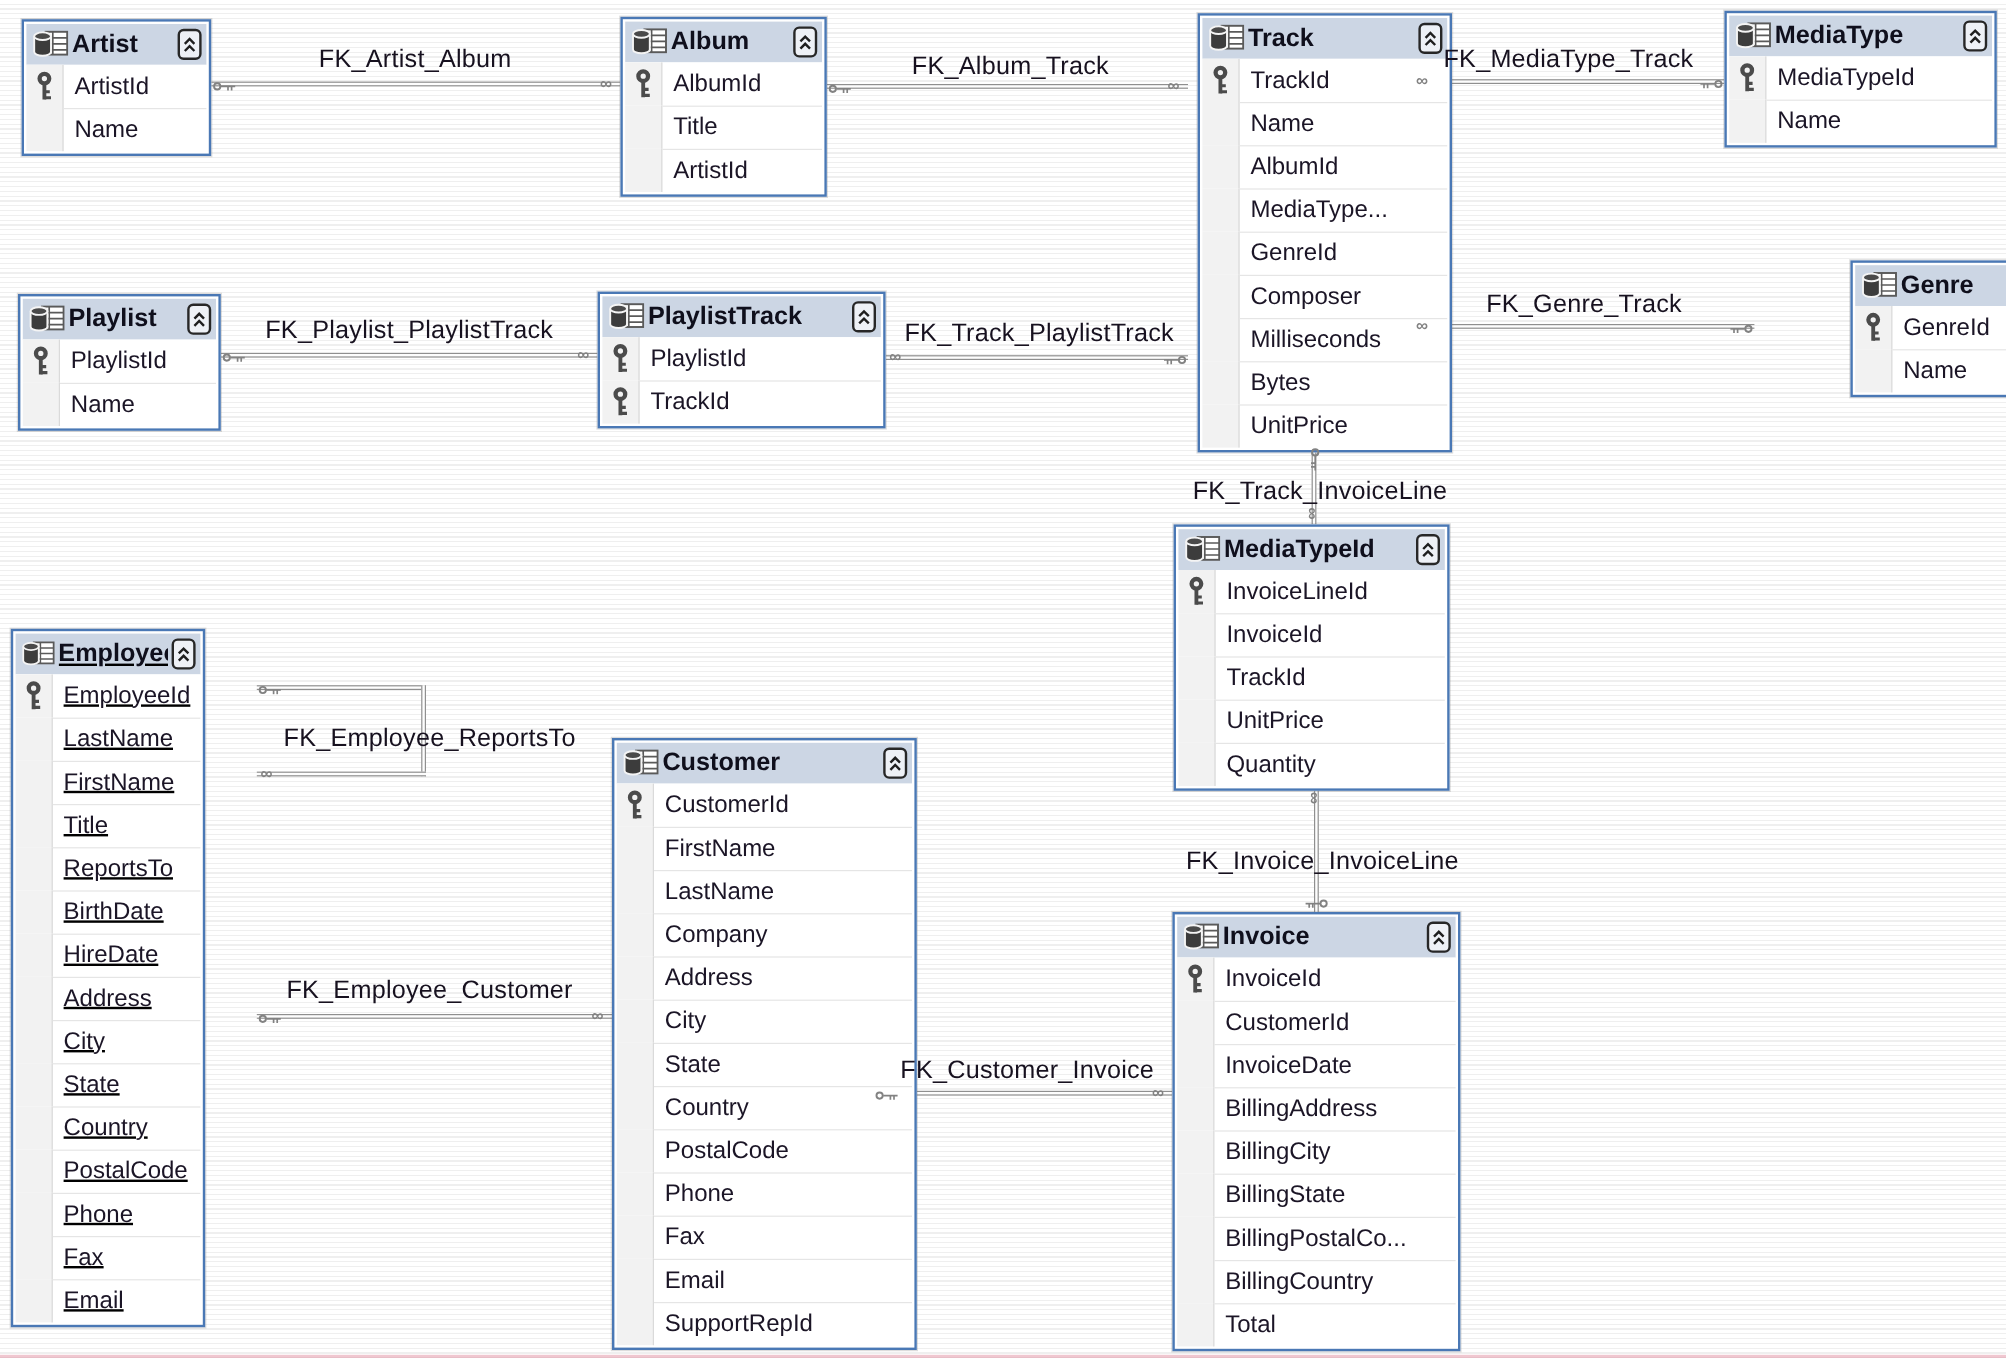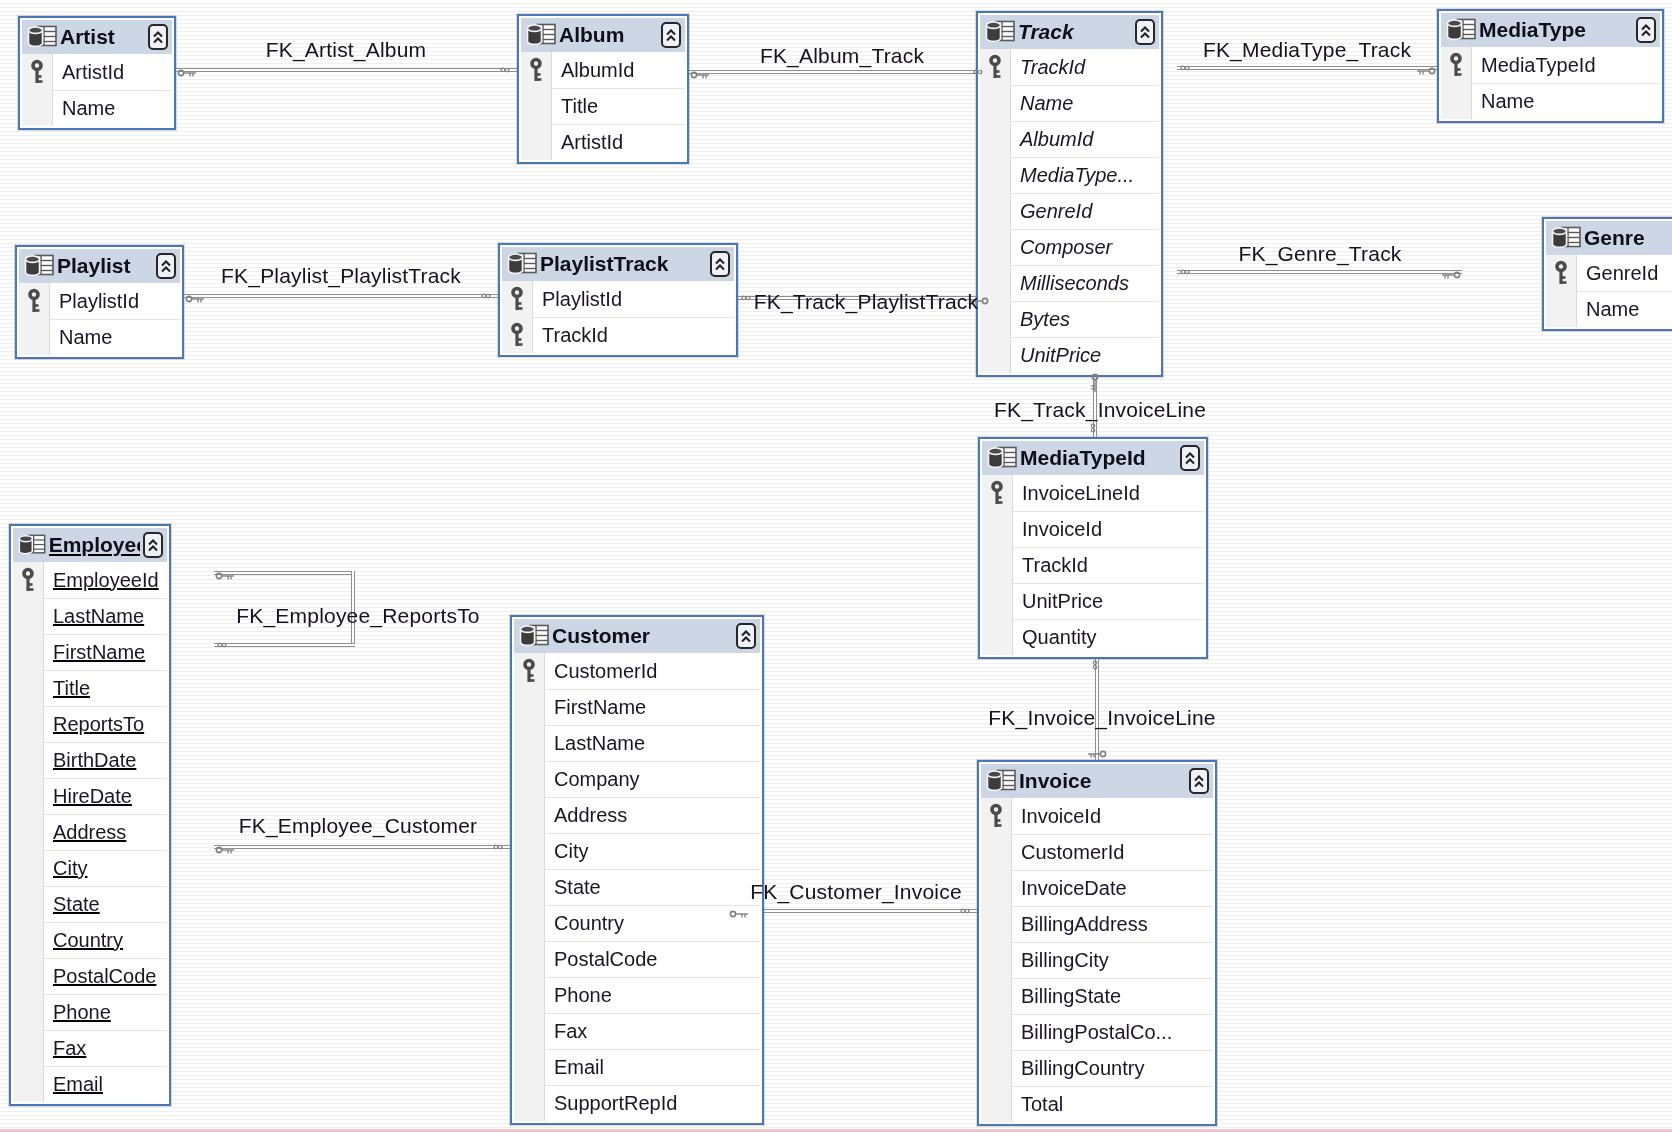--- a/index.html
+++ b/index.html
@@ -123,21 +123,21 @@
         <div class="row">
           <span class="gutter"></span>
           <span class="cell">Title</span>
         </div>
         <div class="row">
           <span class="gutter"></span>
           <span class="cell">ArtistId</span>
         </div>
       </div>
     </div>
-    <div class="tbl" style="left: 976px; top: 11px; width: 187px; font-style: italic;">
+    <div class="tbl" style="left: 998px; top: 11px; width: 212px;">
       <div class="tbl-header">
         <svg width="30" height="24" viewBox="0 0 30 24">
           <rect x="11" y="1.5" width="18" height="19" fill="#ffffff" stroke="#5a5a5a" stroke-width="1.6"></rect>
           <line x1="11" y1="6.5" x2="29" y2="6.5" stroke="#5a5a5a" stroke-width="1.4"></line>
           <line x1="11" y1="11.5" x2="29" y2="11.5" stroke="#5a5a5a" stroke-width="1.4"></line>
           <line x1="11" y1="16.5" x2="29" y2="16.5" stroke="#5a5a5a" stroke-width="1.4"></line>
           <line x1="17" y1="1.5" x2="17" y2="20.5" stroke="#5a5a5a" stroke-width="1.4"></line>
           <path d="M1.5 5.2 v13 a7 3.2 0 0 0 14 0 v-13" fill="#3c3c3c" stroke="#f4f4f4" stroke-width="1.6"></path>
           <ellipse cx="8.5" cy="5.2" rx="7" ry="3.2" fill="#4a4a4a" stroke="#f4f4f4" stroke-width="1.6"></ellipse>
         </svg>
@@ -680,21 +680,21 @@
     <span class="glyph glyph-inf" style="left: 481px; top: 288px;">∞</span>
     <div class="rel-label" style="left: 341px; top: 264px;">FK_Playlist_PlaylistTrack</div>
     <div class="rel-seg seg-h" style="left: 738px; top: 296px; width: 252px;"></div>
     <span class="glyph glyph-inf" style="left: 741px; top: 290px;">∞</span>
     <span class="glyph flipx" style="left: 969px; top: 293px;"><svg width="20" height="10" viewBox="0 0 20 10">
         <circle cx="4" cy="5" r="2.6" fill="none" stroke="#828282" stroke-width="1.6"></circle>
         <line x1="7" y1="5" x2="19" y2="5" stroke="#828282" stroke-width="1.4"></line>
         <line x1="13" y1="5" x2="13" y2="8.5" stroke="#828282" stroke-width="1.4"></line>
         <line x1="16" y1="5" x2="16" y2="8.5" stroke="#828282" stroke-width="1.4"></line>
       </svg></span>
-    <div class="rel-label" style="left: 866px; top: 266px; margin-top: 24px;">FK_Track_PlaylistTrack</div>
+    <div class="rel-label" style="left: 866px; top: 266px;">FK_Track_PlaylistTrack</div>
     <div class="rel-seg seg-v" style="left: 1093px; top: 373px; height: 64px;"></div>
     <span class="glyph rot90" style="left: 1085px; top: 375px;"><svg width="20" height="10" viewBox="0 0 20 10">
         <circle cx="4" cy="5" r="2.6" fill="none" stroke="#828282" stroke-width="1.6"></circle>
         <line x1="7" y1="5" x2="19" y2="5" stroke="#828282" stroke-width="1.4"></line>
         <line x1="13" y1="5" x2="13" y2="8.5" stroke="#828282" stroke-width="1.4"></line>
         <line x1="16" y1="5" x2="16" y2="8.5" stroke="#828282" stroke-width="1.4"></line>
       </svg></span>
     <span class="glyph glyph-inf rot90" style="left: 1089px; top: 421px;">∞</span>
     <div class="rel-label" style="left: 1100px; top: 398px;">FK_Track_InvoiceLine</div>
     <div class="rel-seg seg-v" style="left: 1095px; top: 655px; height: 105px;"></div>

